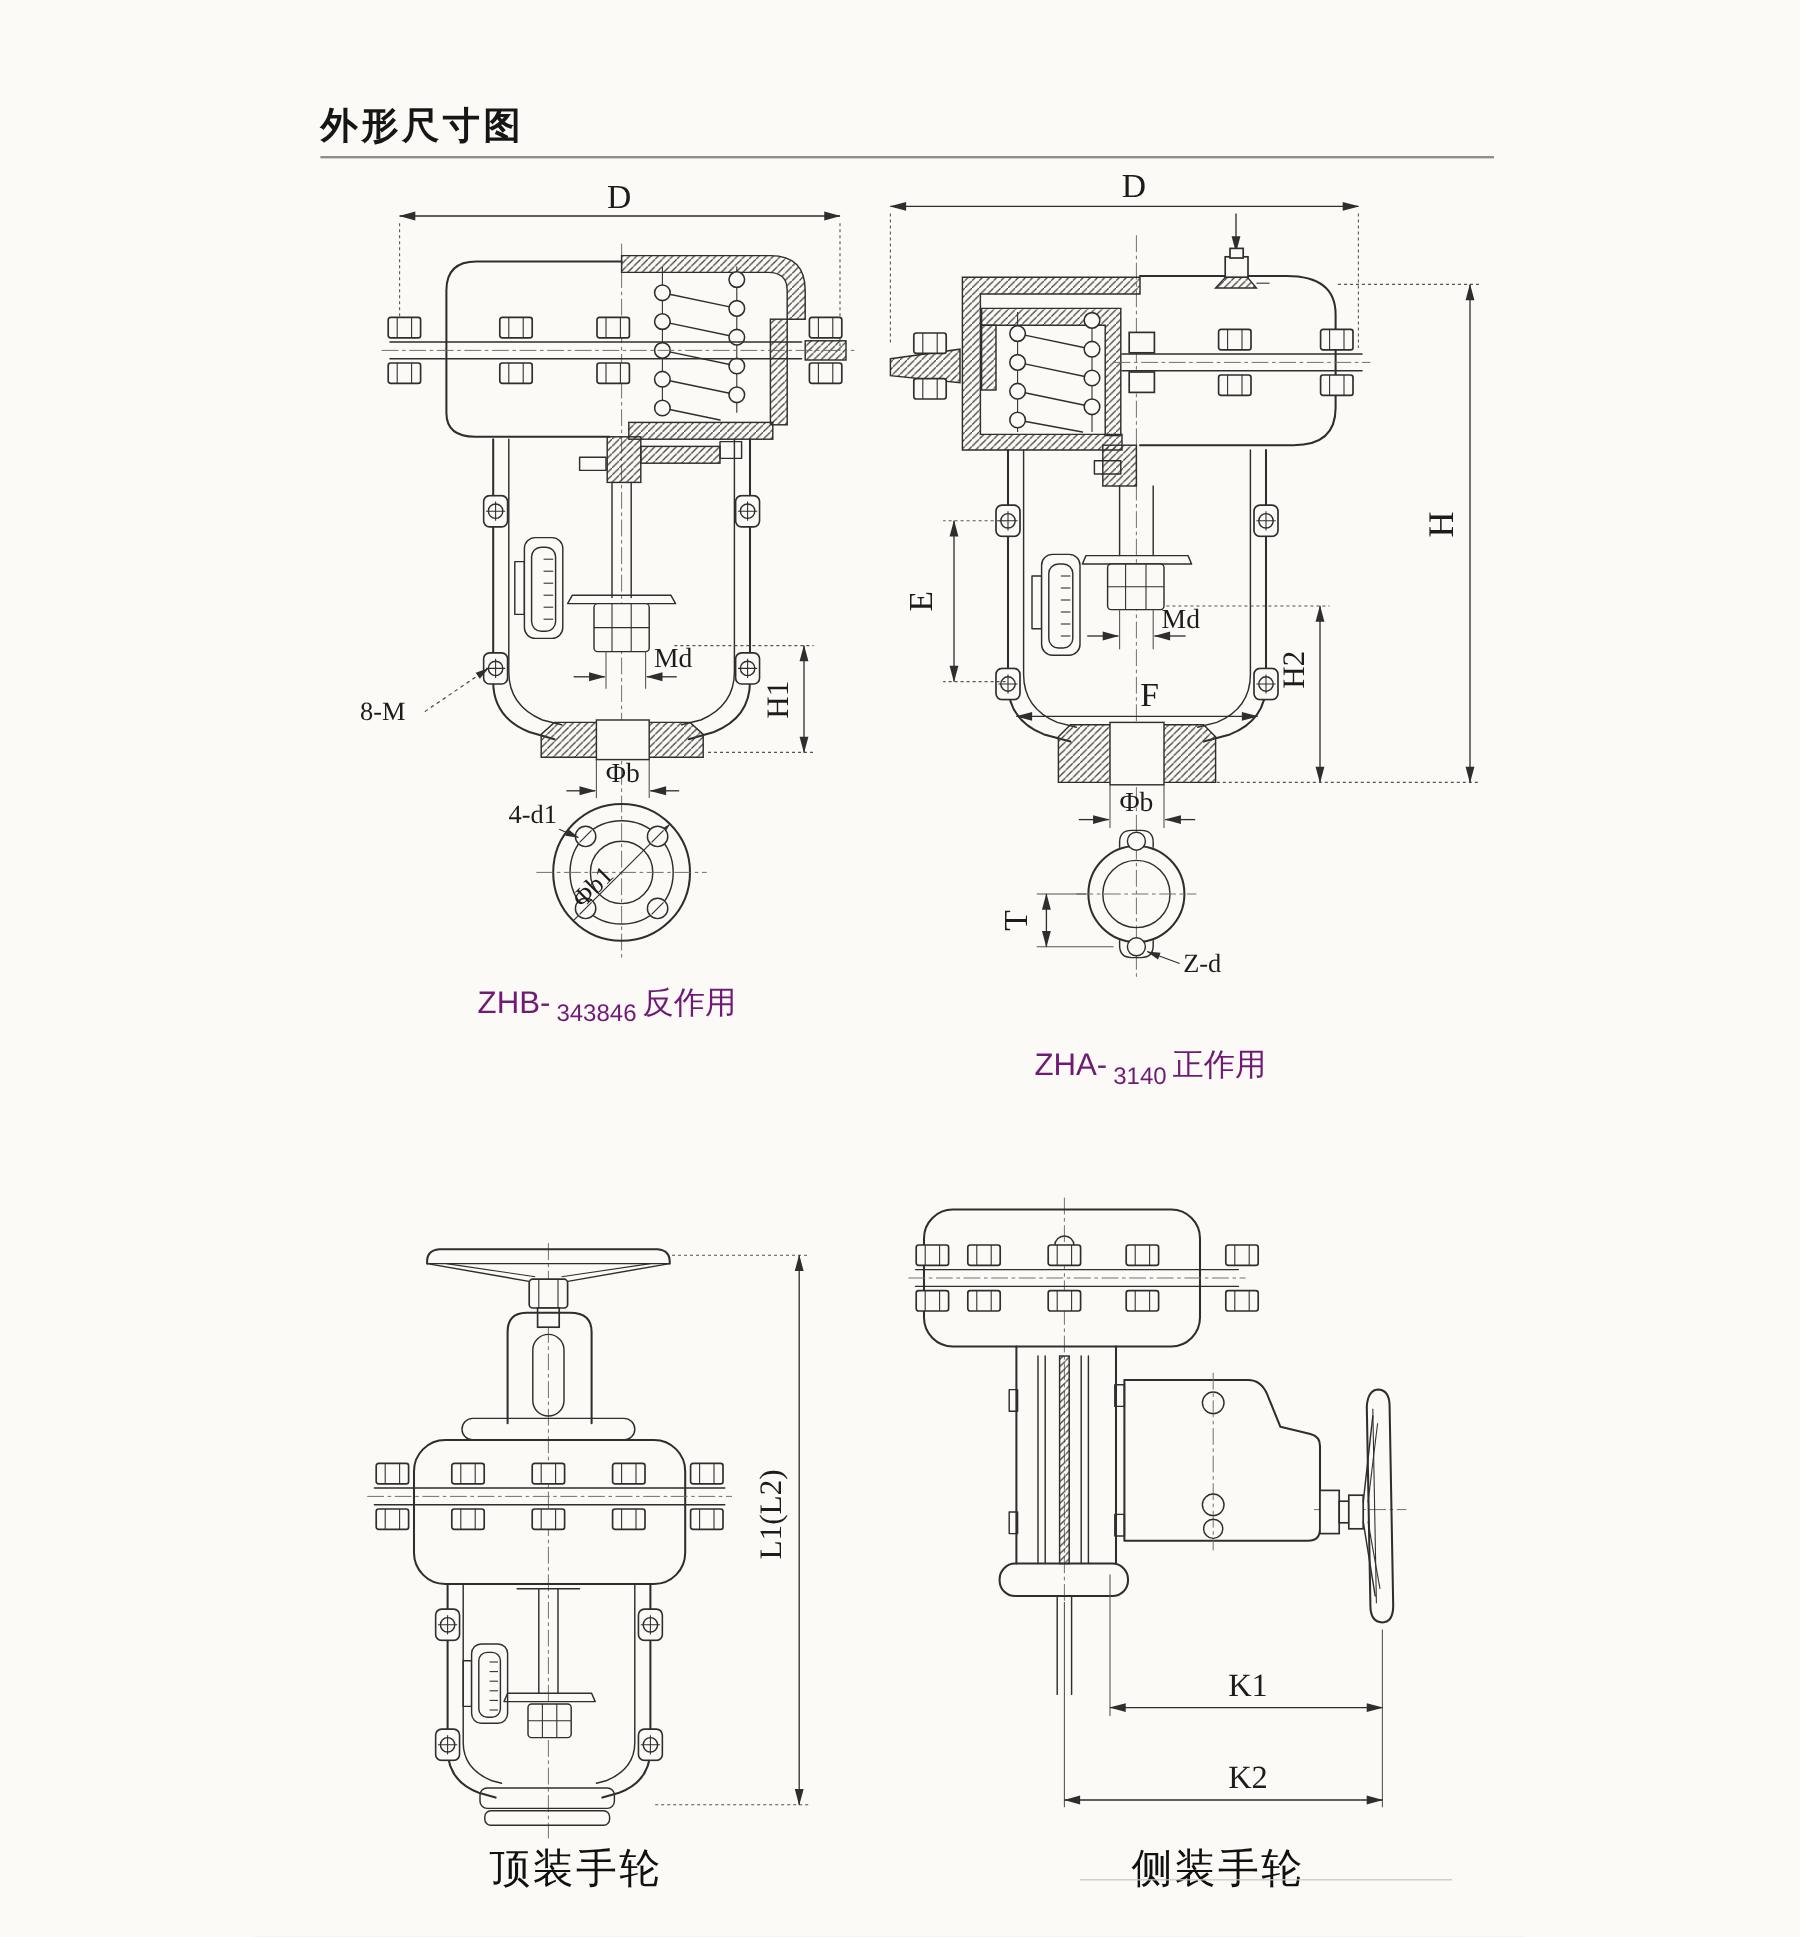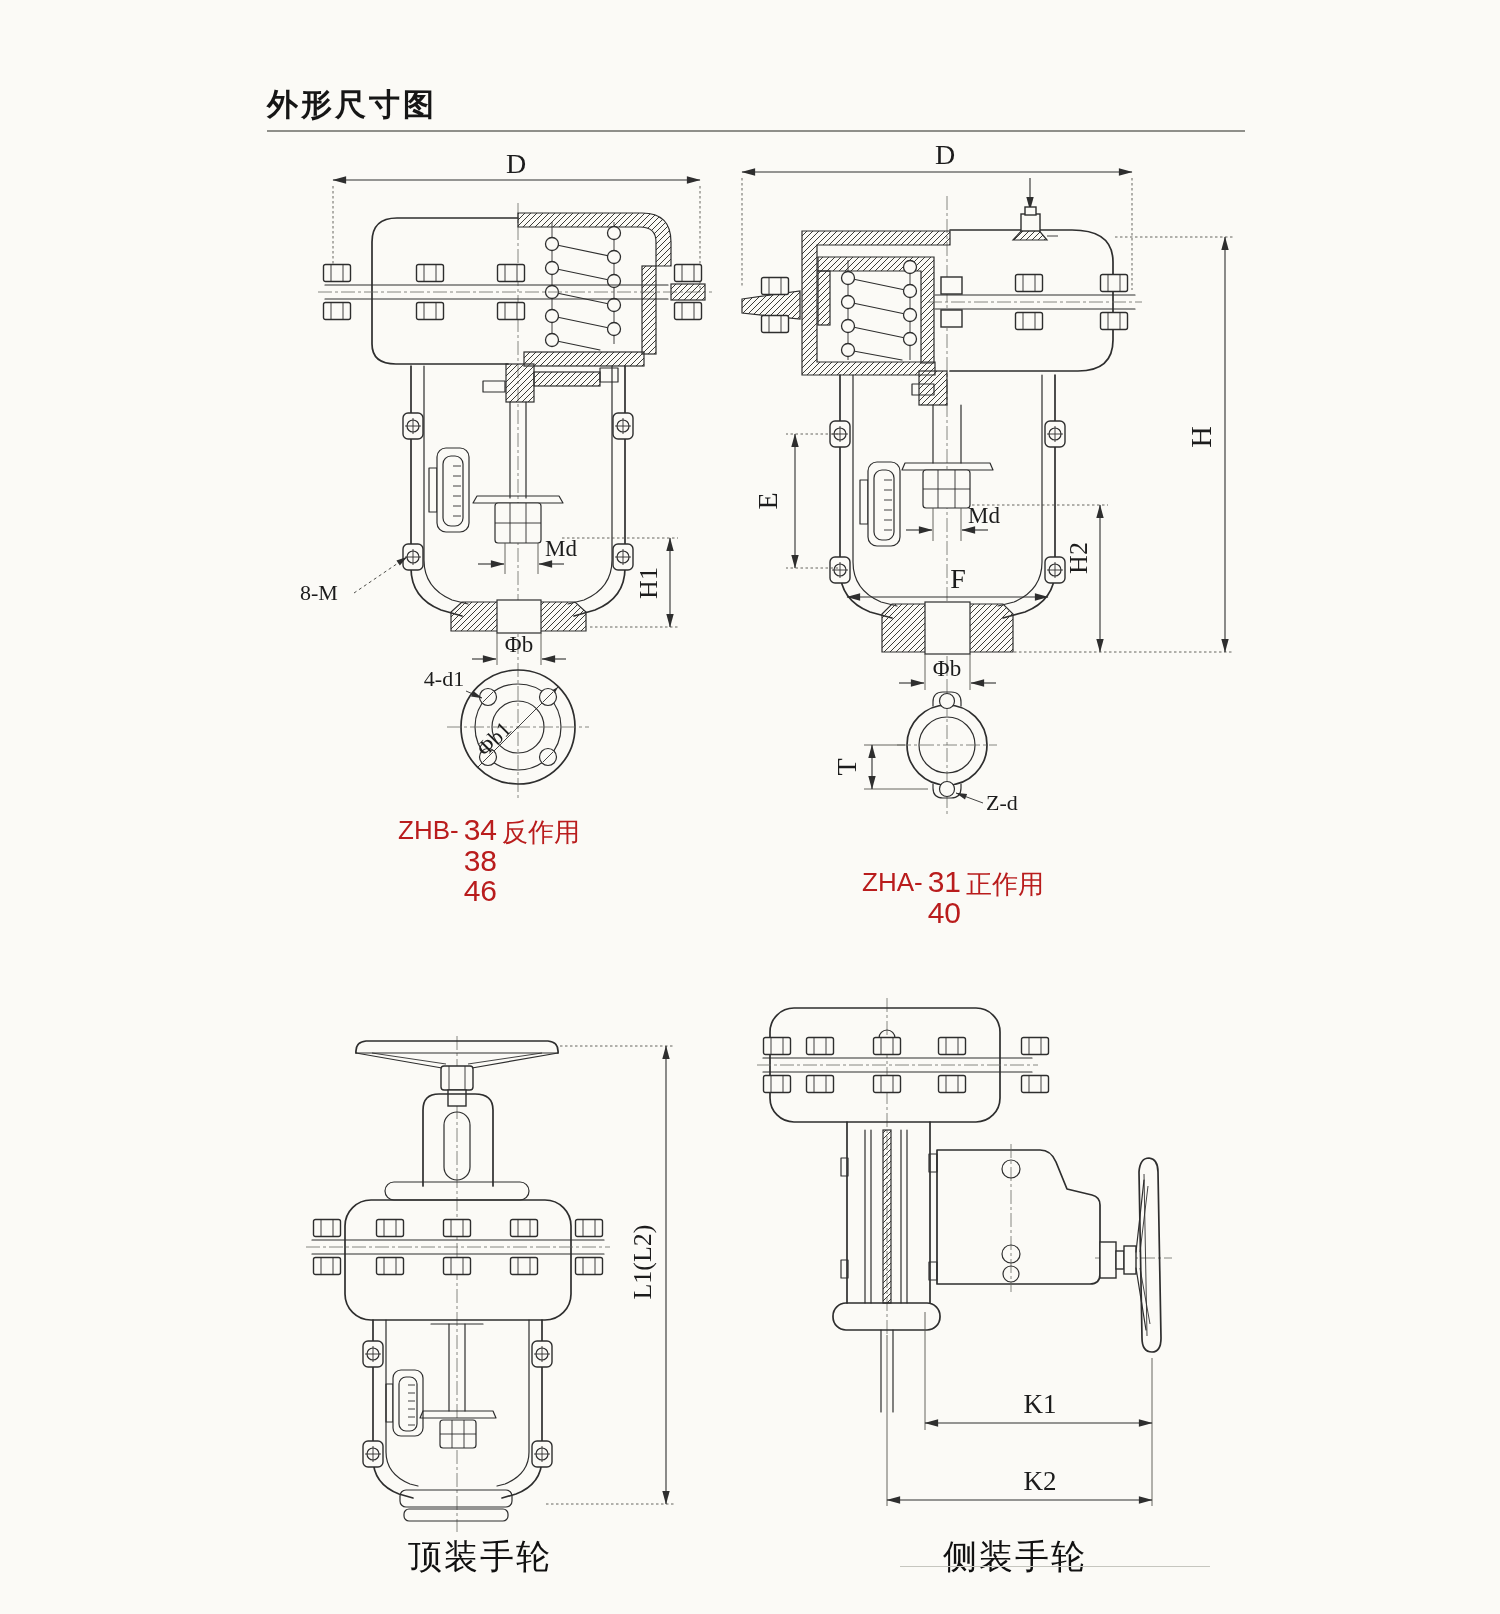--- a/index.html
+++ b/index.html
@@ -15,26 +15,26 @@
   }
   .title-rule{
     position:absolute;left:267px;top:130px;width:978px;height:2px;
     background:#8f8f8a;
   }
   .footer-rule{
     position:absolute;left:900px;top:1566px;width:310px;height:1px;
     background:#c6c6bf;
   }
   .model-caption{
-    position:absolute;display:flex;gap:5px;
-    font-size:26px;color:#b91c1c;font-family:"Liberation Sans",sans-serif;
+    position:absolute;display:flex;align-items:center;gap:5px;
+    font-size:26px;color:#701a75;font-family:"Liberation Sans",sans-serif;
   }
   .model-caption .sizes{
-    display:flex;flex-direction:column;line-height:1.02;
-    font-size:30px;text-align:center;
+    display:flex;flex-direction:row;line-height:1.02;
+    font-size:20px;text-align:center;margin-top:20px;
   }
   .hw-caption{
     position:absolute;font-size:34px;color:#111;letter-spacing:2px;
   }
   
   svg{position:absolute;overflow:visible;}
   .o  {fill:none;stroke:#2e2e2e;stroke-width:1.7;stroke-linejoin:round;stroke-linecap:round;}
   .o2 {fill:none;stroke:#2e2e2e;stroke-width:1.2;stroke-linejoin:round;stroke-linecap:round;}
   .t  {fill:none;stroke:#2e2e2e;stroke-width:0.9;}
   .hatch{fill:url(#hatch);stroke:#2e2e2e;stroke-width:1.2;}

